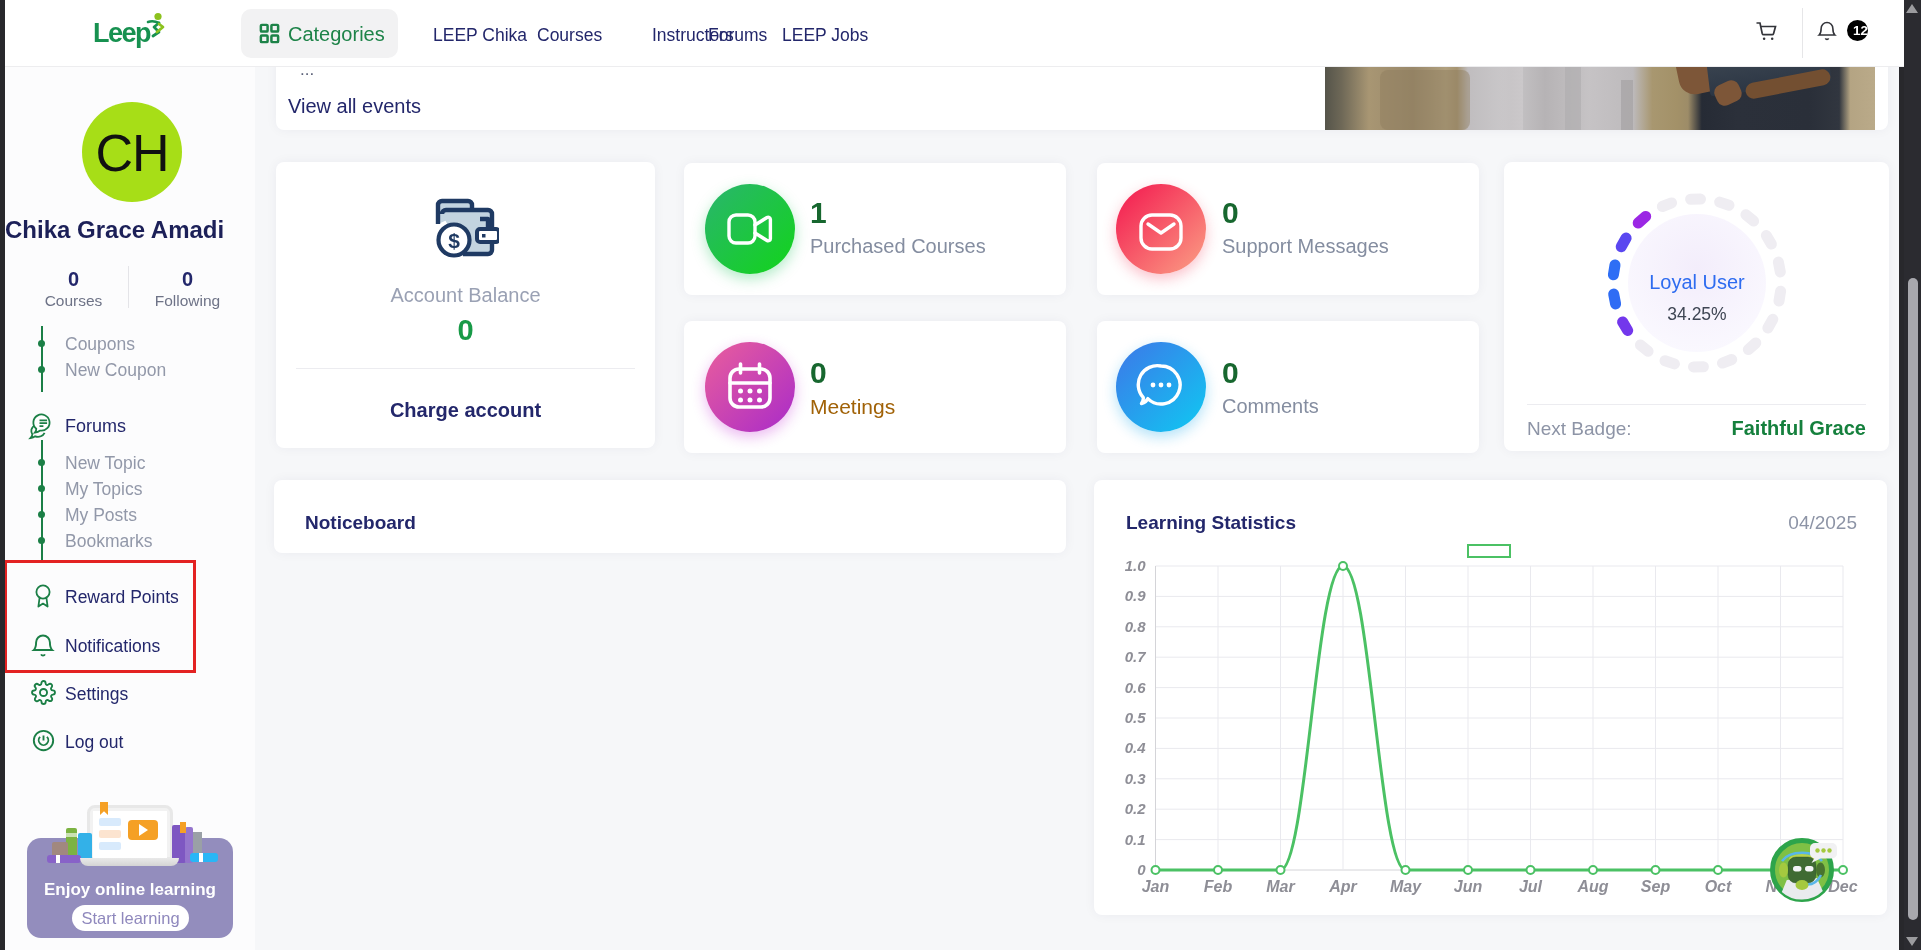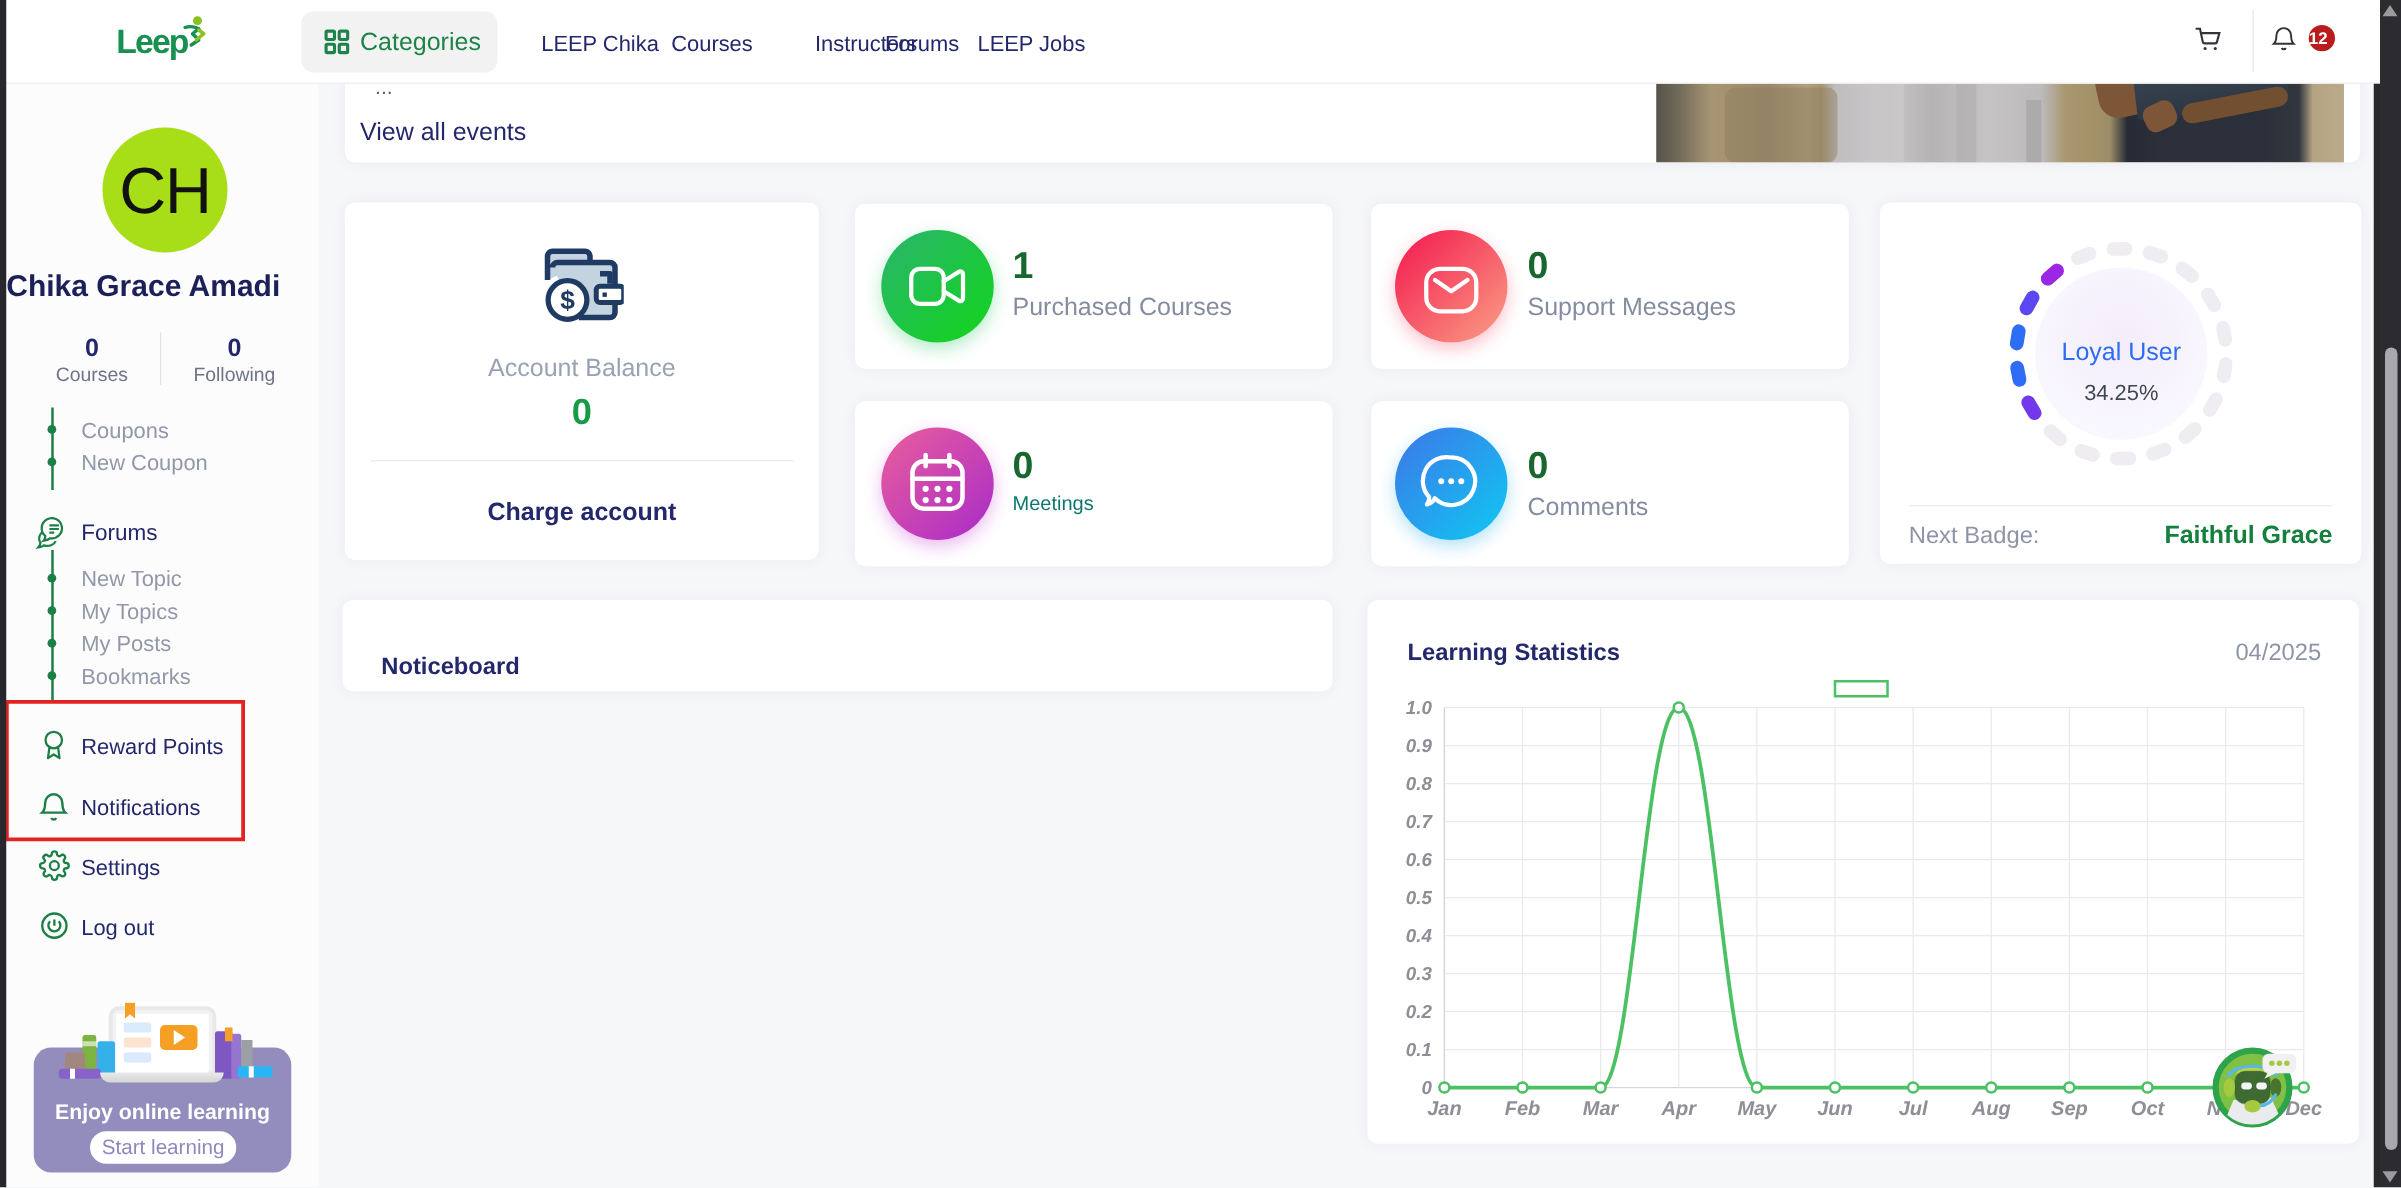--- a/index.html
+++ b/index.html
@@ -64,21 +64,21 @@
   <path d="M2.5 4 H6 L8.2 14.5 a1.6 1.6 0 0 0 1.6 1.2 h8.2 a1.6 1.6 0 0 0 1.6 -1.2 L21.5 7.5 H6.8"></path>
   <circle cx="10.1" cy="19.8" r="1.25" fill="#33343a" stroke="none"></circle>
   <circle cx="18.2" cy="19.8" r="1.25" fill="#33343a" stroke="none"></circle>
 </svg>
 <div class="abs" style="left:1802px; top:8px; width:1px; height:50px; background:#e6e6e8;"></div>
 
 <svg class="abs" style="left:1816px; top:19px;" width="22" height="25" viewBox="0 0 24 26" fill="none" stroke="#33343a" stroke-width="1.7">
   <path d="M12 3.2 a6.4 6.4 0 0 0 -6.4 6.4 c0 5.2 -2.2 7.2 -2.2 7.2 h17.2 s-2.2 -2 -2.2 -7.2 a6.4 6.4 0 0 0 -6.4 -6.4 z"></path>
   <path d="M10.2 20.5 a2 2 0 0 0 3.6 0"></path>
 </svg>
-<div class="abs" style="left:1847px; top:20px; width:21px; height:21px; border-radius:50%; background:#b91c1c; color:#fff; font-size:13.5px; font-weight:bold; text-align:left; line-height:21px;">12</div>
+<div class="abs" style="left:1847px; top:20px; width:21px; height:21px; border-radius:50%; background:#000000; color:#fff; font-size:13.5px; font-weight:bold; text-align:right; line-height:21px;">12</div>
 
 <div class="abs" style="left:82px; top:102px; width:100px; height:100px; border-radius:50%; background:#a7de17; color:#111; font-size:52px; font-weight:400; text-align:center; line-height:102px; letter-spacing:-1px;">CH</div>
 <div class="abs" style="left:5px; top:216px; width:250px; text-align:left; font-size:24px; font-weight:bold; color:#1c2058;">Chika Grace Amadi</div>
 
 <div class="abs" style="left:20px; top:268px; width:107px; text-align:center;">
   <div style="font-size:20px; font-weight:bold; color:#23276b;">0</div>
   <div style="font-size:15.5px; color:#6e7387; margin-top:1px;">Courses</div>
 </div>
 <div class="abs" style="left:128px; top:266px; width:1px; height:42px; background:#e4e4e8;"></div>
 <div class="abs" style="left:134px; top:268px; width:107px; text-align:center;">
@@ -211,21 +211,21 @@
   <g fill="#fff" stroke="none">
     <circle cx="14.5" cy="31" r="2.5"></circle>
       <circle cx="24" cy="31" r="2.5"></circle>
       <circle cx="33.5" cy="31" r="2.5"></circle>
     <circle cx="14.5" cy="40" r="2.5"></circle>
       <circle cx="24" cy="40" r="2.5"></circle>
       <circle cx="33.5" cy="40" r="2.5"></circle>
   </g>
 </svg>
 <div class="abs" style="left:810px; top:356px; font-size:30px; font-weight:bold; color:#17672f;">0</div>
-<div class="abs" style="left:810px; top:395px; font-size:16px; color:#0f766e;">Meetings</div>
+<div class="abs" style="left:810px; top:395px; font-size:21px; color:#a16207;">Meetings</div>
 
 <div class="abs" style="left:1116px; top:342px; width:90px; height:90px; border-radius:50%; background:linear-gradient(135deg,#3d77e8,#0fc9f2); box-shadow:0 5px 14px rgba(14,165,233,.32);"></div>
 <svg class="abs" style="left:1136px; top:360px;" width="50" height="50" viewBox="0 0 50 50" fill="none" stroke="#fff" stroke-width="3.4">
   <path d="M25 6 a19 19 0 1 1 -13.2 32.6 c-.9 2.2 -2.8 4 -6.3 4.9 c1.6 -2.2 2 -4.3 1.7 -6.1 A19 19 0 0 1 25 6 z" stroke-linejoin="round"></path>
   <g fill="#fff" stroke="none">
     <circle cx="17" cy="25" r="2.4"></circle>
       <circle cx="25" cy="25" r="2.4"></circle>
       <circle cx="33" cy="25" r="2.4"></circle>
   </g>
 </svg>
@@ -260,21 +260,21 @@
 <line x1="156.6" y1="38.0" x2="148.9" y2="31.7" stroke="#efedf2" stroke-width="11" stroke-linecap="round"></line>
 <line x1="132.0" y1="22.3" x2="122.6" y2="19.1" stroke="#efedf2" stroke-width="11" stroke-linecap="round"></line>
 </svg>
 <div class="abs" style="left:1597px; top:271px; width:200px; text-align:center; font-size:20px; color:#2e6cf0;">Loyal User</div>
 <div class="abs" style="left:1597px; top:304px; width:200px; text-align:center; font-size:17.5px; color:#3f4654;">34.25%</div>
 <div class="abs" style="left:1527px; top:404px; width:339px; height:1px; background:#ececf0;"></div>
 <div class="abs" style="left:1527px; top:418px; font-size:19px; color:#8d94a6;">Next Badge:</div>
 <div class="abs" style="left:1527px; top:417px; width:339px; text-align:right; font-size:20px; font-weight:bold; color:#15803d;">Faithful Grace</div>
 
 <div class="card" style="left:274px; top:480px; width:792px; height:73px;"></div>
-<div class="abs" style="left:305px; top:512px; font-size:19px; font-weight:bold; color:#23276b;margin-top:11px;">Noticeboard</div>
+<div class="abs" style="left:305px; top:512px; font-size:19px; font-weight:bold; color:#23276b;">Noticeboard</div>
 
 <div class="card" style="left:1094px; top:480px; width:793px; height:435px;"></div>
 <div class="abs" style="left:1126px; top:512px; font-size:19px; font-weight:bold; color:#23276b;">Learning Statistics</div>
 <div class="abs" style="left:1557px; top:512px; width:300px; text-align:right; font-size:19px; color:#8d94a6;">04/2025</div>
 <svg class="abs" style="left:1094px; top:480px;" width="793" height="435" viewBox="0 0 793 435">
 <line x1="61.5" y1="390.0" x2="749" y2="390.0" stroke="#d4d4d8" stroke-width="1"></line>
 <line x1="61.5" y1="359.6" x2="749" y2="359.6" stroke="#e9e9ee" stroke-width="1"></line>
 <line x1="61.5" y1="329.2" x2="749" y2="329.2" stroke="#e9e9ee" stroke-width="1"></line>
 <line x1="61.5" y1="298.8" x2="749" y2="298.8" stroke="#e9e9ee" stroke-width="1"></line>
 <line x1="61.5" y1="268.4" x2="749" y2="268.4" stroke="#e9e9ee" stroke-width="1"></line>

